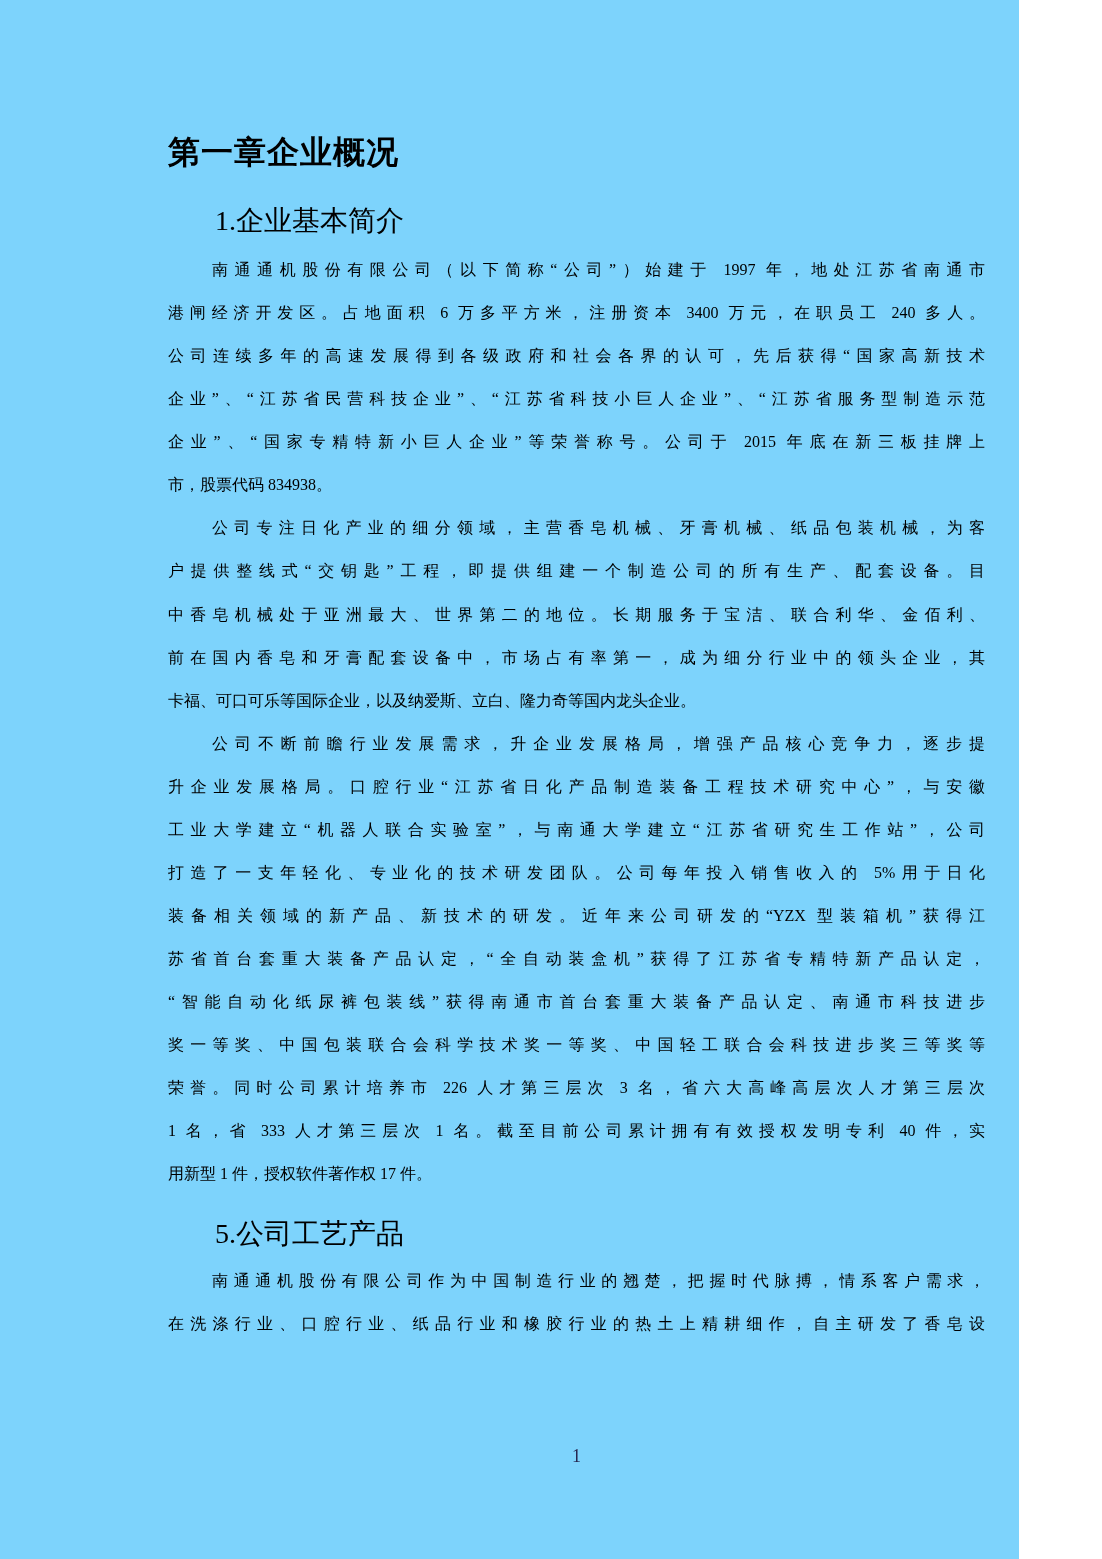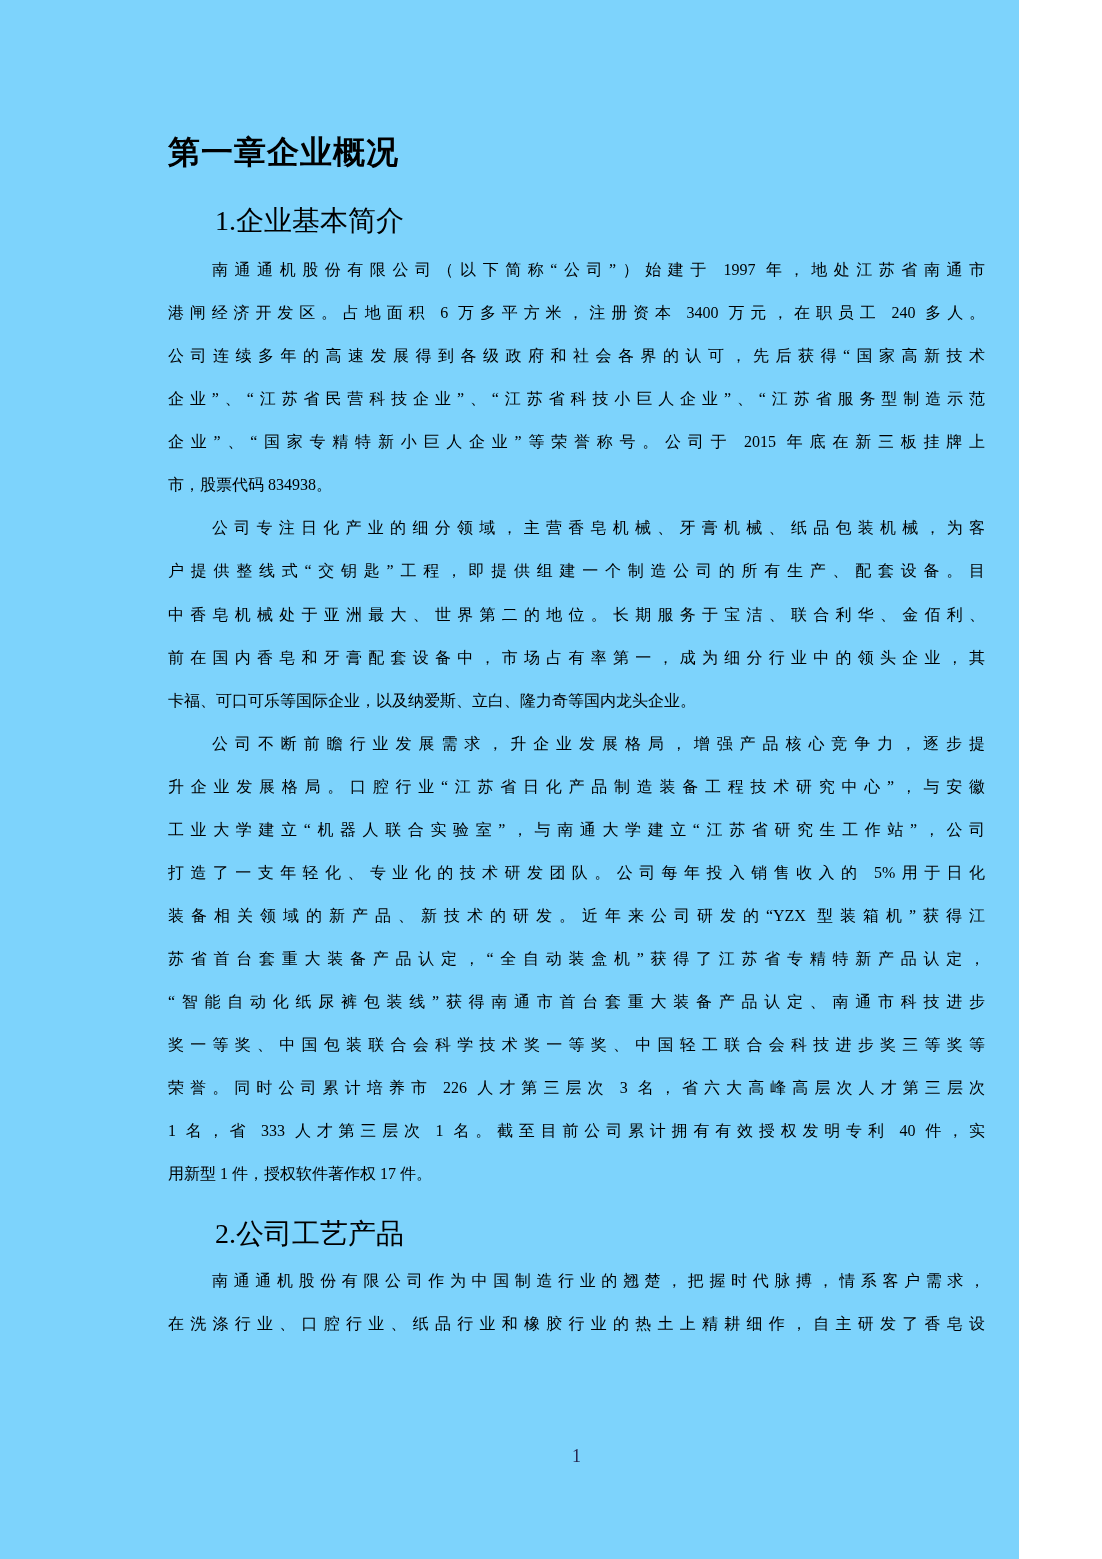--- a/index.html
+++ b/index.html
@@ -103,21 +103,21 @@
       <div class="line">打造了一支年轻化、专业化的技术研发团队。公司每年投入销售收入的 5%用于日化</div>
       <div class="line">装备相关领域的新产品、新技术的研发。近年来公司研发的“YZX 型装箱机”获得江</div>
       <div class="line">苏省首台套重大装备产品认定，“全自动装盒机”获得了江苏省专精特新产品认定，</div>
       <div class="line">“智能自动化纸尿裤包装线”获得南通市首台套重大装备产品认定、南通市科技进步</div>
       <div class="line">奖一等奖、中国包装联合会科学技术奖一等奖、中国轻工联合会科技进步奖三等奖等</div>
       <div class="line">荣誉。同时公司累计培养市 226 人才第三层次 3 名，省六大高峰高层次人才第三层次</div>
       <div class="line">1 名，省 333 人才第三层次 1 名。截至目前公司累计拥有有效授权发明专利 40 件，实</div>
       <div class="line para-end">用新型 1 件，授权软件著作权 17 件。</div>
     </div>
 
-  <h2 class="section-heading sec2">2.公司工艺产品</h2>
+  <h2 class="section-heading sec2">5.公司工艺产品</h2>
 
   <div class="para">
       <div class="line first">南通通机股份有限公司作为中国制造行业的翘楚，把握时代脉搏，情系客户需求，</div>
       <div class="line">在洗涤行业、口腔行业、纸品行业和橡胶行业的热土上精耕细作，自主研发了香皂设</div>
     </div>
 
   <div class="page-footer">1</div>
 
 </div>
 

